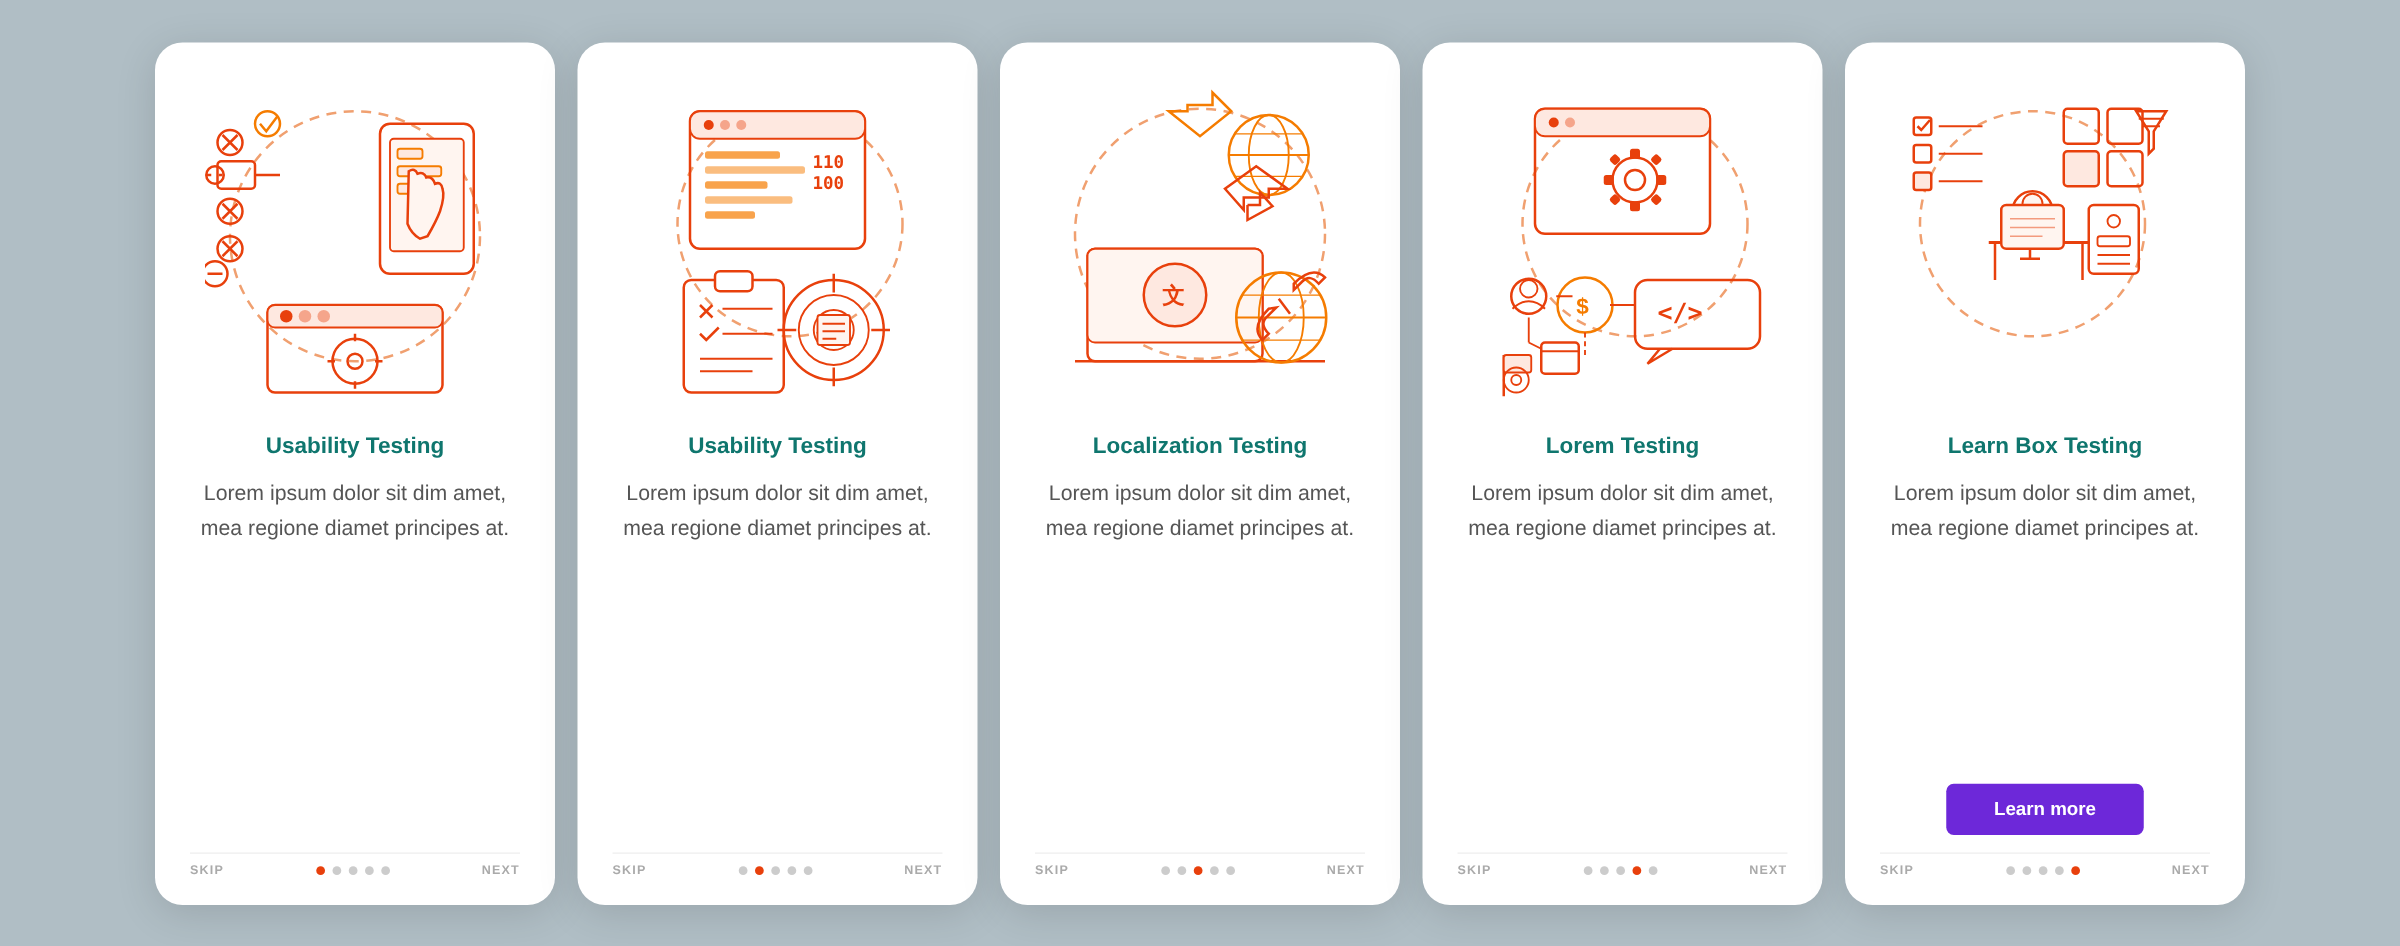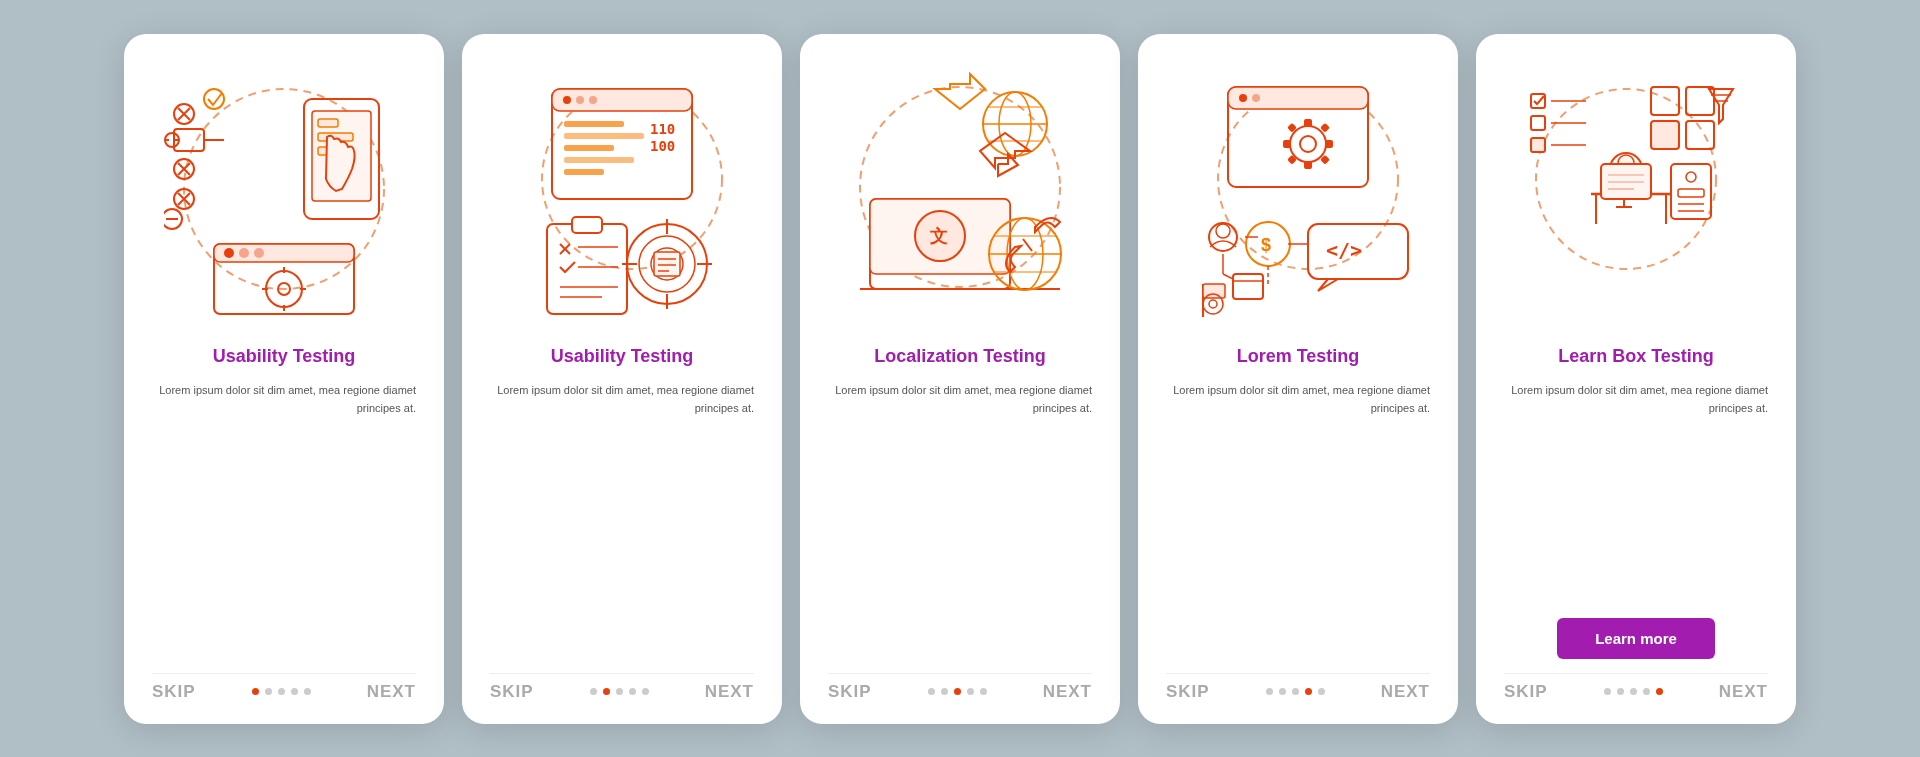--- a/index.html
+++ b/index.html
@@ -36,54 +36,54 @@
       width: 260px;
       height: 270px;
       display: flex;
       align-items: center;
       justify-content: center;
       margin-bottom: 10px;
     }
     .card-title {
       font-size: 18px;
       font-weight: 700;
-      color: #a21caf;
+      color: #0f766e;
       text-align: center;
       margin-bottom: 14px;
       margin-top: 4px;
     }
     .card-body {
-      font-size: 11px;
+      font-size: 17px;
       color: #555;
-      text-align: right;
+      text-align: center;
       line-height: 1.7;
       flex: 1;
       margin-bottom: 10px;
     }
     .learn-more-btn {
-      background: #a21caf;
+      background: #6d28d9;
       color: #fff;
       border: none;
       border-radius: 6px;
       padding: 12px 38px;
       font-size: 15px;
       font-weight: 600;
       cursor: pointer;
       margin-bottom: 14px;
     }
     .card-nav {
       display: flex;
       align-items: center;
       justify-content: space-between;
       width: 100%;
       padding-top: 8px;
       border-top: 1px solid #eee;
     }
     .nav-skip, .nav-next {
-      font-size: 17px;
+      font-size: 10px;
       font-weight: 700;
       color: #aaa;
       letter-spacing: 1px;
       cursor: pointer;
     }
     .nav-dots {
       display: flex;
       gap: 6px;
       align-items: center;
     }

